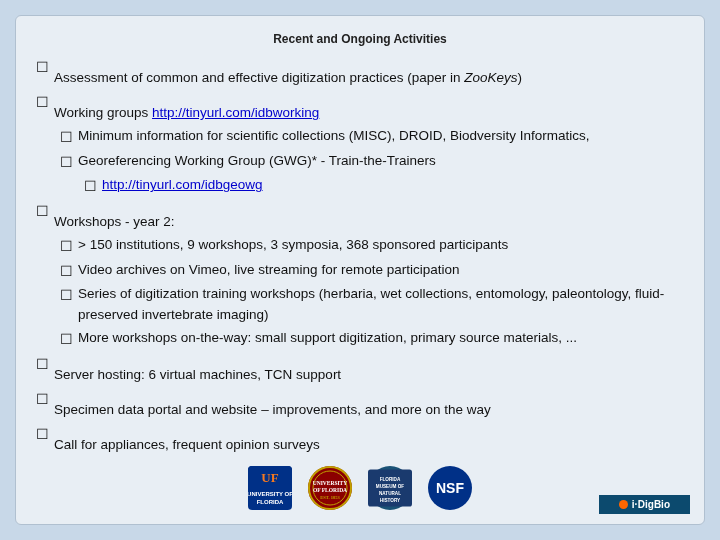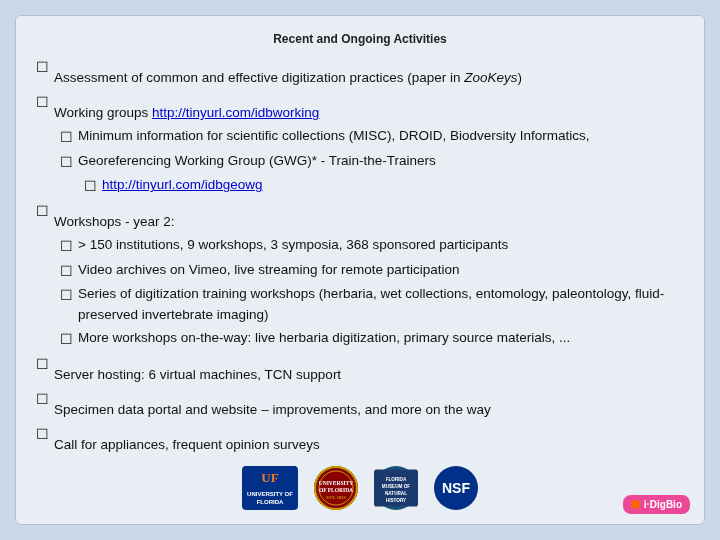--- a/index.html
+++ b/index.html
@@ -71,21 +71,21 @@
       text-decoration: underline;
     }
     .logos {
       display: flex;
       justify-content: center;
       align-items: center;
       gap: 16px;
       margin-top: 10px;
     }
     .logo-box {
-      width: 56px;
+      width: 44px;
       height: 44px;
       display: flex;
       align-items: center;
       justify-content: center;
       border-radius: 4px;
       overflow: hidden;
     }
     
     .logo-uf {
       background: #003087;
@@ -134,26 +134,26 @@
       color: white;
       font-size: 11px;
       font-weight: bold;
     }
     .bottom-right {
       position: absolute;
       bottom: 10px;
       right: 14px;
     }
     .idigbio-badge {
-      background: #ec4899;
+      background: #0c4a6e;
       color: white;
       font-size: 10px;
       font-weight: bold;
-      padding: 4px 8px;
-      border-radius: 8px;
+      padding: 4px 20px;
+      border-radius: 0;
       display: flex;
       align-items: center;
       gap: 4px;
     }
     .orange-dot {
       width: 9px;
       height: 9px;
       background: #ff6600;
       border-radius: 50%;
     }
@@ -210,21 +210,21 @@
       <div class="sub-item">
         <span class="bullet">☐</span>
         <span class="text">Video archives on Vimeo, live streaming for remote participation</span>
       </div>
       <div class="sub-item">
         <span class="bullet">☐</span>
         <span class="text">Series of digitization training workshops (herbaria, wet collections, entomology, paleontology, fluid-preserved invertebrate imaging)</span>
       </div>
       <div class="sub-item">
         <span class="bullet">☐</span>
-        <span class="text">More workshops on-the-way: live herbaria digitization, primary source materials, ...</span>
+        <span class="text">More workshops on-the-way: small support digitization, primary source materials, ...</span>
       </div>
     </div>
 
     <div class="item">
       <span class="bullet">☐</span>
       <span class="text">Server hosting: 6 virtual machines, TCN support</span>
     </div>
 
     <div class="item">
       <span class="bullet">☐</span>

